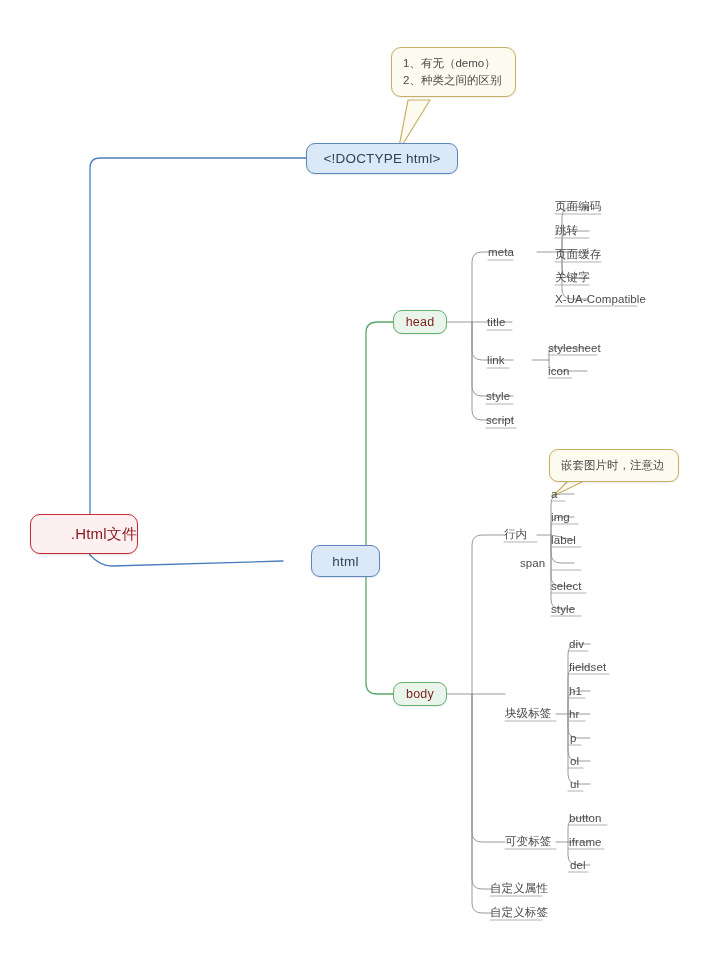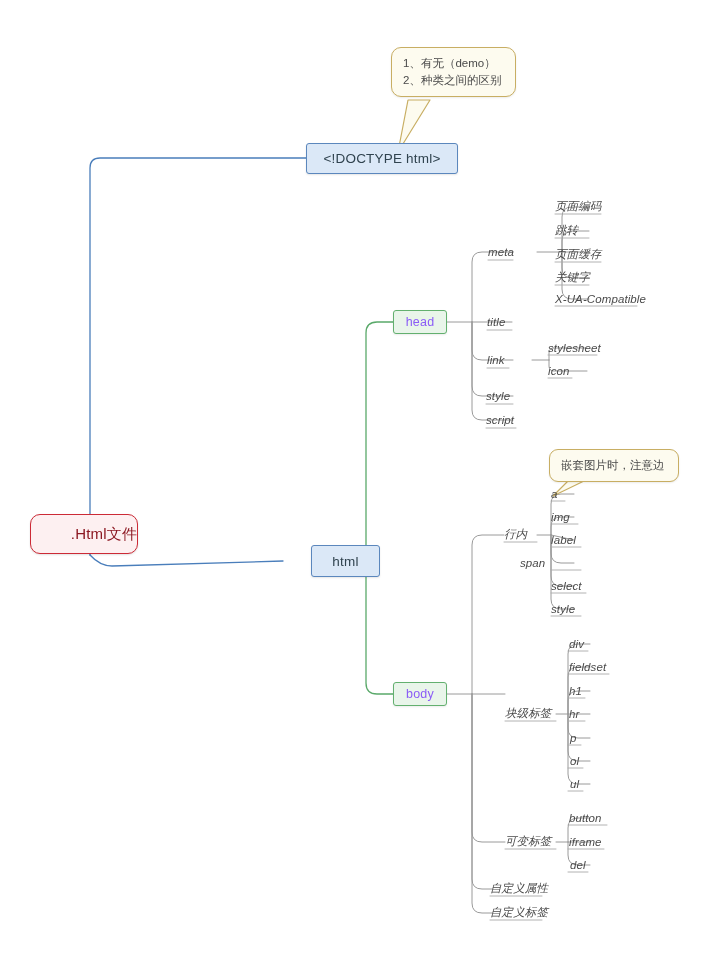--- a/index.html
+++ b/index.html
@@ -27,21 +27,21 @@
     height: 975px;
   }
 
   
   .node {
     position: absolute;
     box-sizing: border-box;
     display: flex;
     align-items: center;
     justify-content: center;
-    border-radius: 3px;
+    border-radius: 9px;
     border-width: 1.4px;
     border-style: solid;
     white-space: nowrap;
     letter-spacing: .2px;
   }
   .node-root {
     background: #fdf0f1;
     border-color: #cc2a36;
     color: #8c1822;
     font-size: 15px;
@@ -52,39 +52,38 @@
   .node-blue {
     background: #dbe8f7;
     border-color: #5b87bd;
     color: #30434f;
     font-size: 13.5px;
     box-shadow: 0 1px 2px rgba(0,0,0,.10);
   }
   .node-green {
     background: #e9f5ea;
     border-color: #63b06f;
-    color: #8b5cf6;
+    color: #7f1d1d;
     font-size: 12.5px;
     box-shadow: 0 1px 2px rgba(0,0,0,.08);
   }
 
   
   .leaf {
     position: absolute;
     font-size: 11.5px;
     color: #4a4a4a;
     white-space: nowrap;
     line-height: 14px;
     letter-spacing: .1px;
   }
   .leaf.cn { font-size: 11.5px; }
   .leaf .txt {
     display: inline-block;
     padding-bottom: 14px;
-    font-style: italic;
   }
 
   
   .callout {
     position: absolute;
     box-sizing: border-box;
     background: #fdfbef;
     border: 1.4px solid #c8ae63;
     border-radius: 9px;
     color: #4a4a4a;

